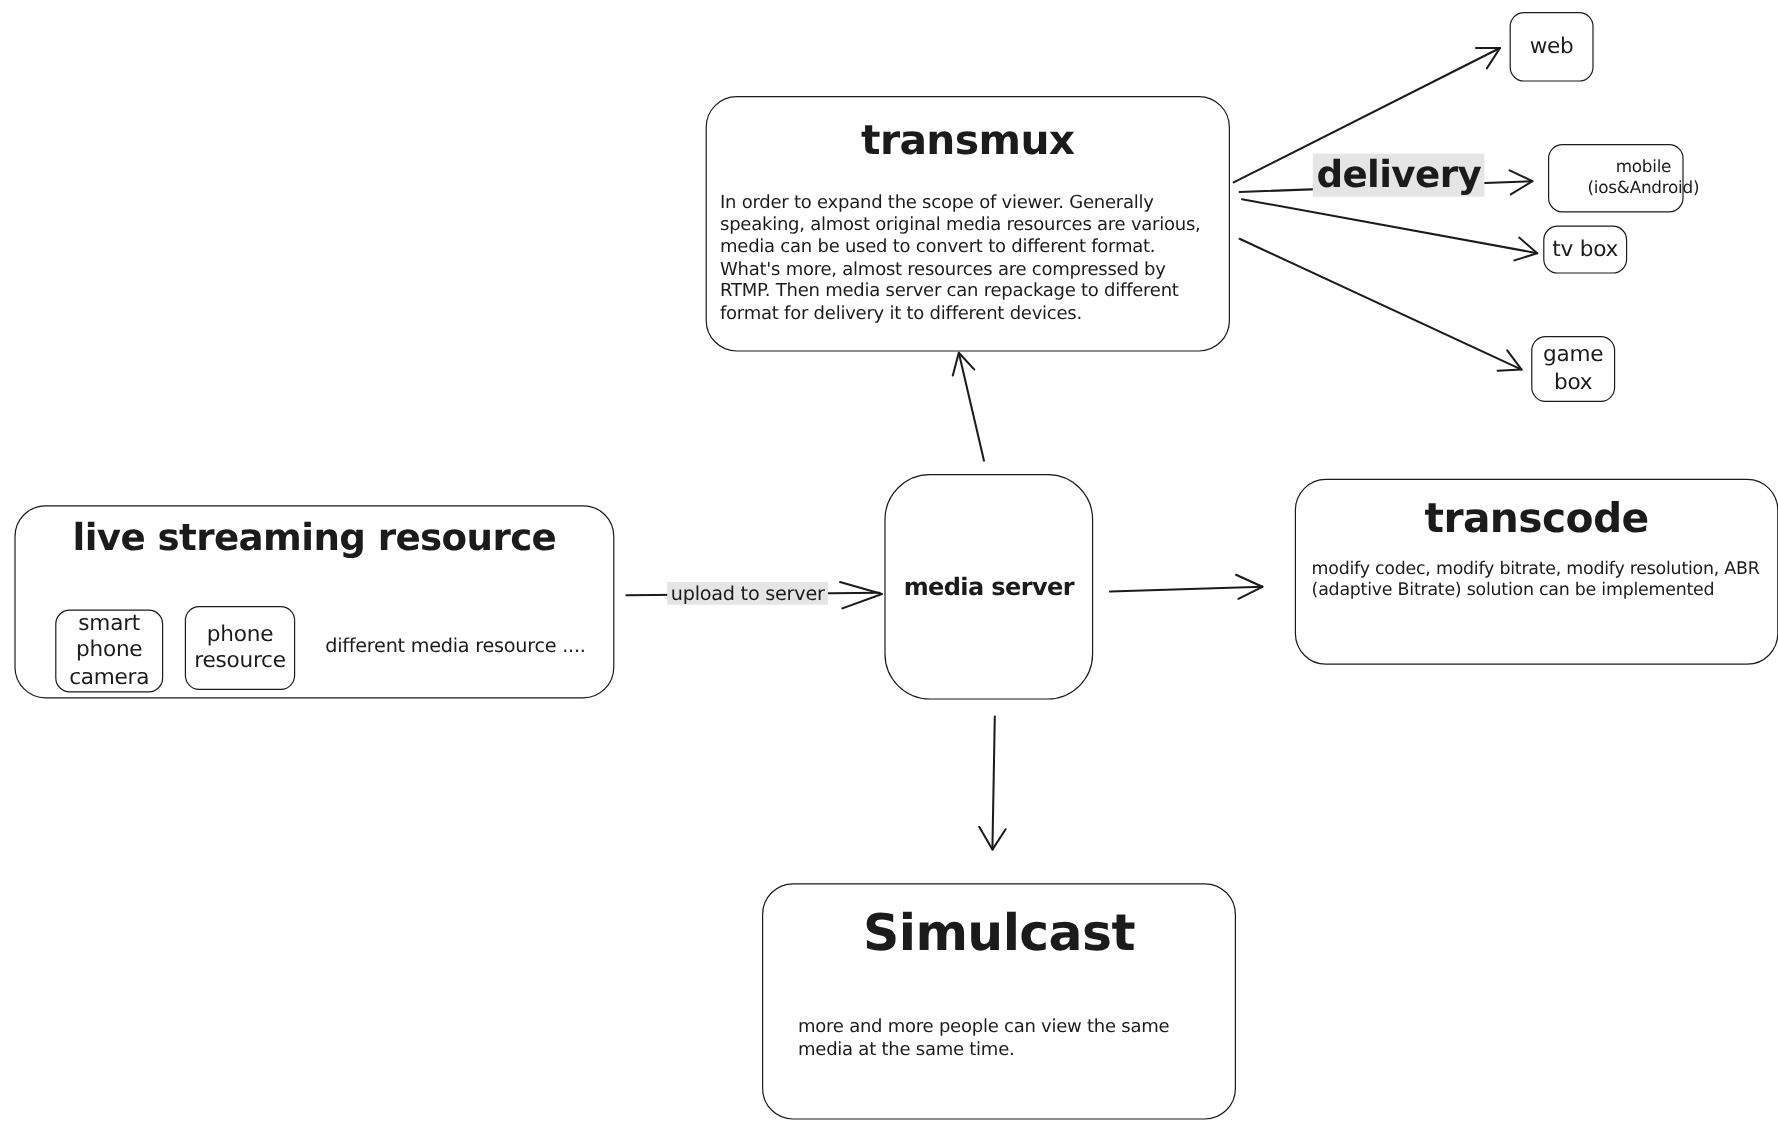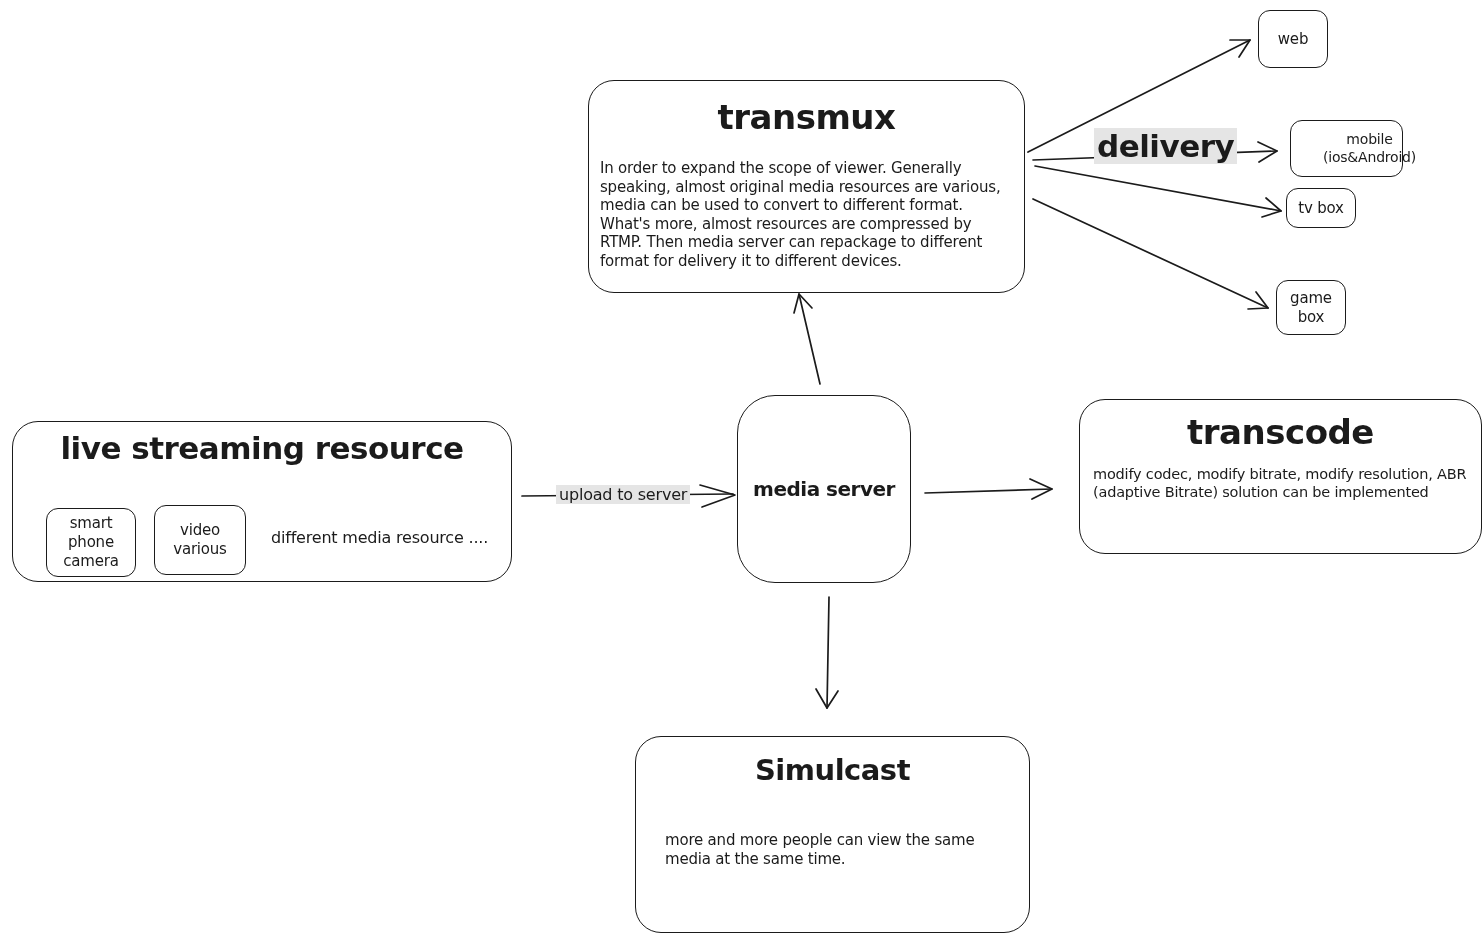--- a/index.html
+++ b/index.html
@@ -28,21 +28,21 @@
   .node-body {
     font-size:15px;
     line-height:1.24;
     letter-spacing:-0.2px;
   }
   .node-sm {
     border-radius:12px;
     border-width:1.6px;
     display:flex; align-items:center; justify-content:center;
     text-align:center;
-    font-size:15px;
+    font-size:18px;
     line-height:1.25;
     letter-spacing:-0.2px;
   }
   .edge-label {
     position:absolute;
     background:#e5e5e5;
     z-index:3;
     white-space:nowrap;
     padding:0 3px;
   }
@@ -64,21 +64,21 @@
     display:flex; align-items:center; justify-content:center;
     text-align:center;
   }
   #node-mediaserver .node-title { font-size:20px; line-height:1.4; margin:4px; }
 
   #node-transcode { left:1079px; top:399px; width:403px; height:155px; }
   #node-transcode .node-title { margin-top:12px; font-size:34px; }
   #node-transcode .node-body { margin:14px 13px 0 13px; font-size:14.5px; }
 
   #node-simulcast { left:635px; top:736px; width:395px; height:197px; }
-  #node-simulcast .node-title { margin-top:16px; font-size:29px; }
+  #node-simulcast .node-title { margin-top:16px; font-size:42px; }
   #node-simulcast .node-body { margin:44px 26px 0 29px; }
 
   #node-web     { left:1258px; top:10px;  width:70px;  height:58px; }
   #node-mobile  { left:1290px; top:120px; width:113px; height:57px; font-size:14px;padding-left:46px; }
   #node-tvbox   { left:1286px; top:188px; width:70px;  height:40px; }
   #node-gamebox { left:1276px; top:280px; width:70px;  height:55px; }
 
   #label-upload   { left:556px; top:485px; font-size:16px; letter-spacing:-0.2px; }
   #label-delivery { left:1094px; top:128px; font-size:31px; font-weight:600; letter-spacing:-0.5px; }
 </style>
@@ -136,21 +136,21 @@
     <div class="node-title">transmux</div>
     <div class="node-body">In order to expand the scope of viewer. Generally speaking, almost original media resources are various, media can be used to convert to different format. What's more, almost resources are compressed by RTMP. Then media server can repackage to different format for delivery it to different devices.</div>
   </div>
 
   <div class="node" id="node-live">
     <div class="node-title">live streaming resource</div>
     <div class="node node-sm" id="node-smartphone">
       <span>smart phone camera</span>
     </div>
     <div class="node node-sm" id="node-videores">
-      <span>video various</span>
+      <span>phone resource</span>
     </div>
     <div id="live-note">different media resource ....</div>
   </div>
 
   <div class="node" id="node-mediaserver">
     <div class="node-title">media server</div>
   </div>
 
   <div class="node" id="node-transcode">
     <div class="node-title">transcode</div>

